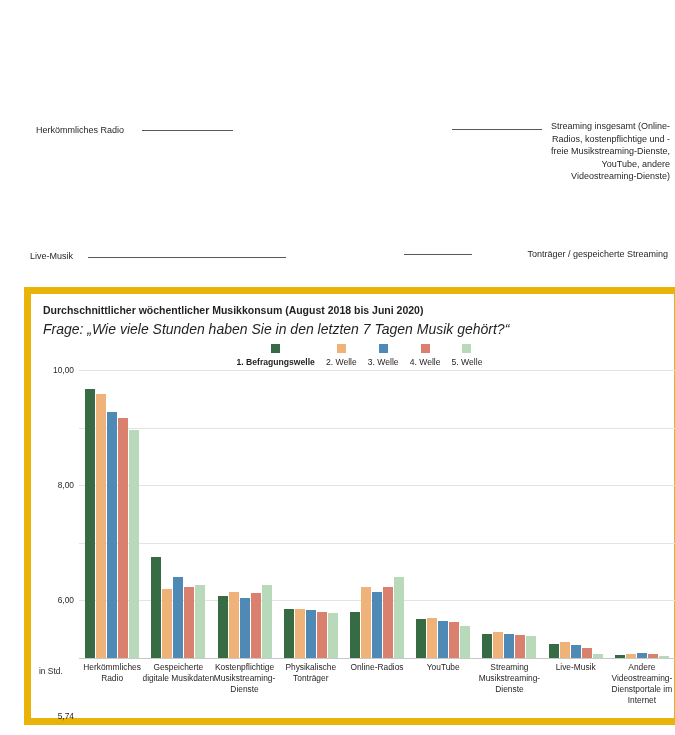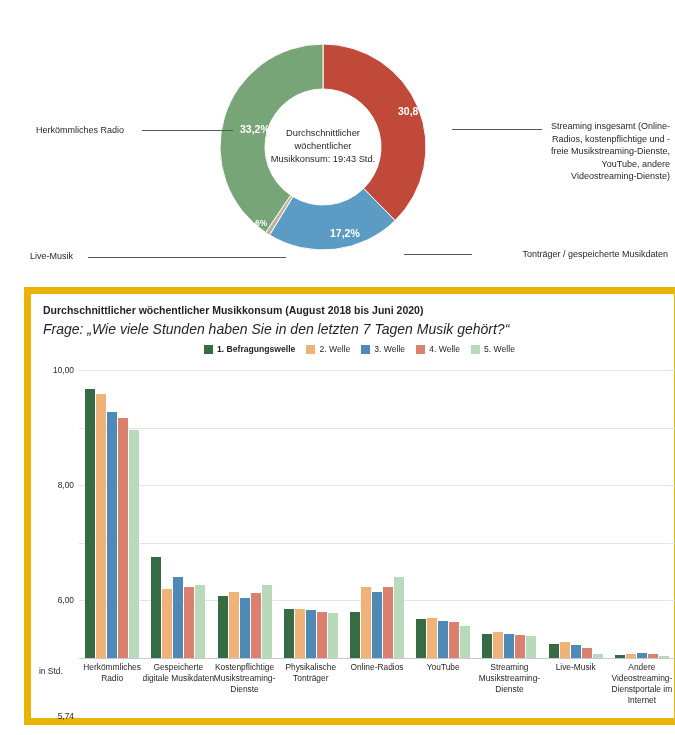--- a/index.html
+++ b/index.html
@@ -53,21 +53,21 @@
   }
   #panel-sub {
     position:absolute; left:12px; top:27px;
     font-size:14px; font-style:italic;
   }
   #legend {
     position:absolute; left:0; top:50px; width:657px;
     display:flex; justify-content:center; align-items:center; gap:11px;
     font-size:8.6px;
   }
-  .legend-item { display:flex; align-items:center; gap:4px; }
+  .legend-item { display:flex; align-items:center; gap:4px;flex-direction:column; }
   .legend-swatch { width:9px; height:9px; display:inline-block; }
   .legend-label { white-space:nowrap; }
   .legend-label.bold { font-weight:bold; }
 
   #plot {
     position:absolute; left:48px; top:76px; width:596px; height:288px;
   }
   .grid-line {
     position:absolute; left:0; width:596px; height:1px; background:#e3e3e3;
   }
@@ -89,50 +89,38 @@
     position:absolute; top:292px; font-size:8.4px; line-height:11px;
     text-align:center; color:#231f20;
   }
 </style>
 </head>
 <body>
 
 <div id="top-section">
 
 
-  <div id="donut-wrap">
-    <svg id="donut-svg" width="210" height="210" viewBox="0 0 210 210">
-
-      <g id="donut-slices">
-          <path d="M 105 2 A 103 103 0 0 1 177.12935972975487 178.52792302911604 L 145.61653266335713 146.40407316202652 A 58 58 0 0 0 105 47 Z" fill="#c0493a" stroke="#ffffff" stroke-width="1"></path>
-          <path d="M 177.12935972975487 178.52792302911604 A 103 103 0 0 1 51.57105150802621 193.05877277728786 L 74.91379599481087 154.58649340856985 A 58 58 0 0 0 145.61653266335713 146.40407316202652 Z" fill="#5b9bc4" stroke="#ffffff" stroke-width="1"></path>
-          <path d="M 51.57105150802621 193.05877277728786 A 103 103 0 0 1 47.57086083399939 190.5037658507047 L 72.66126144050452 153.14775164408613 A 58 58 0 0 0 74.91379599481087 154.58649340856985 Z" fill="#bdb2a0" stroke="#ffffff" stroke-width="1"></path>
-          <path d="M 47.57086083399939 190.5037658507047 A 103 103 0 0 1 104.99999999999999 2 L 104.99999999999999 47 A 58 58 0 0 0 72.66126144050452 153.14775164408613 Z" fill="#78a578" stroke="#ffffff" stroke-width="1"></path>
-        </g>
-    </svg>
-    <div id="donut-center">Durchschnittlicher wöchentlicher Musikkonsum: 19:43 Std.</div>
-  </div>
 
   <div class="slice-label" id="lab-radio">33,2%</div>
   <div class="slice-label" id="lab-stream">30,8%</div>
   <div class="slice-label" id="lab-carrier">17,2%</div>
   <div class="slice-label" id="lab-live">0,6%</div>
 
   <div class="callout-line" style="left:142px; top:130px; width:91px;"></div>
   <div class="callout-line" style="left:88px;  top:257px; width:198px;"></div>
   <div class="callout-line" style="left:452px; top:129px; width:90px;"></div>
   <div class="callout-line" style="left:404px; top:254px; width:68px;"></div>
 
   <div class="callout-text" style="left:36px; top:124px; width:104px; text-align:left;">Herkömmliches Radio</div>
 
   <div class="callout-text" style="left:30px; top:250px; width:56px; text-align:left;">Live-Musik</div>
 
   <div class="callout-text" style="left:548px; top:120px; width:122px; text-align:right;">Streaming insgesamt (Online-Radios, kostenpflichtige und -freie Musikstreaming-Dienste, YouTube, andere Videostreaming-Dienste)</div>
 
-  <div class="callout-text" style="left:476px; top:248px; width:192px; text-align:right;">Tonträger / gespeicherte Musikdaten</div>
+  <div class="callout-text" style="left:476px; top:248px; width:192px; text-align:right;">Tonträger / gespeicherte Streaming</div>
 </div>
 
 <div id="panel">
   <div id="panel-title">Durchschnittlicher wöchentlicher Musikkonsum (August 2018 bis Juni 2020)</div>
   <div id="panel-sub">Frage: „Wie viele Stunden haben Sie in den letzten 7 Tagen Musik gehört?“</div>
 
   <div id="legend">
       <div class="legend-item">
         <span class="legend-swatch" style="background: rgb(55, 107, 67);"></span>
         <span class="legend-label bold">1. Befragungswelle</span>

